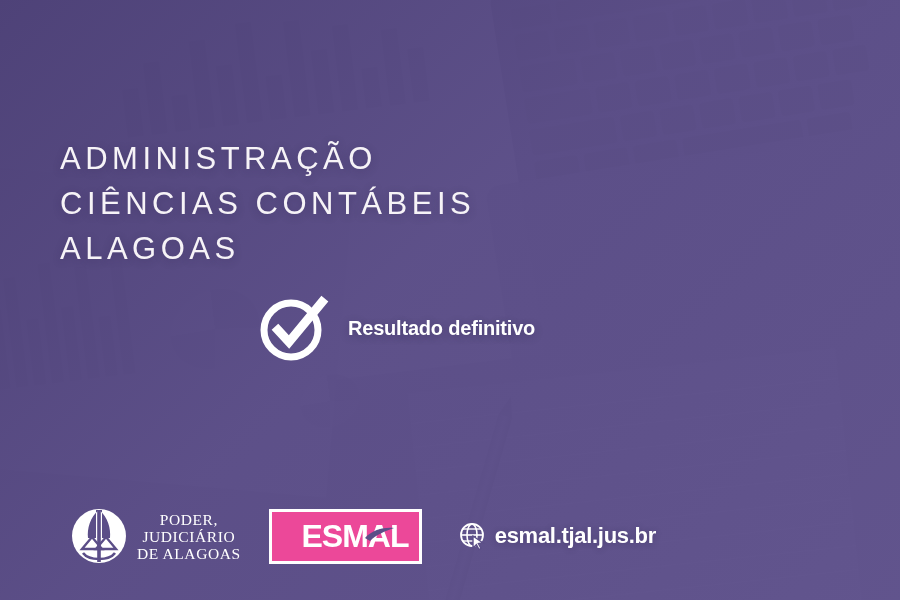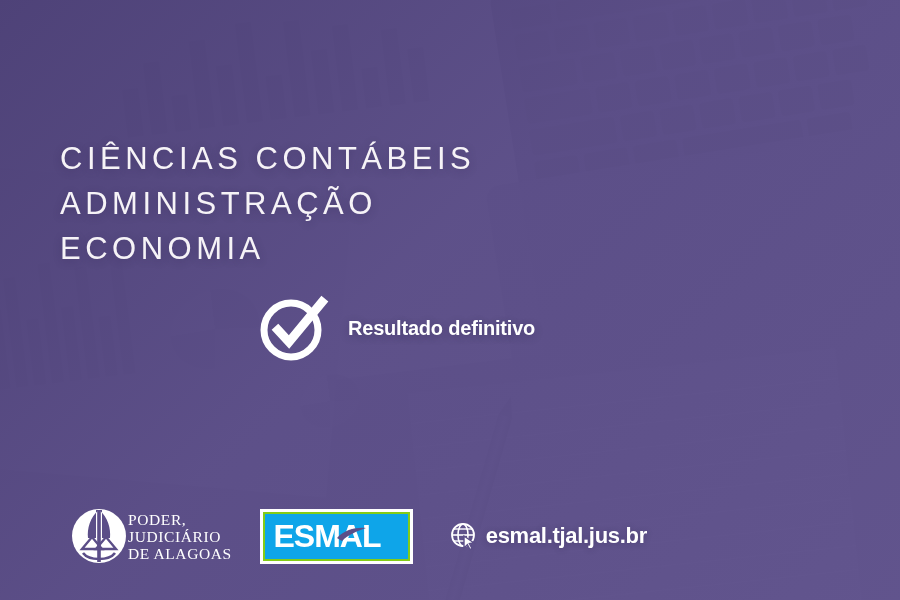--- a/index.html
+++ b/index.html
@@ -88,33 +88,33 @@
   .result-label{
     font-size:20px;font-weight:bold;color:#ffffff;letter-spacing:-.2px;
     text-shadow:0 2px 8px rgba(40,30,70,.3);
   }
 
   
   .footer{
     position:absolute;left:70px;top:505px;
     display:flex;align-items:center;
   }
-  .tjal-logo{display:flex;align-items:center;}
+  .tjal-logo{display:flex;align-items:center;gap:9px;text-align:center;}
   .seal{width:58px;height:62px;flex:none;}
   .tjal-words{
     font-family:"Liberation Serif", serif;color:#ffffff;
     font-size:15.5px;line-height:17px;letter-spacing:.6px;
   }
   .esmal-box{
     margin-left:28px;width:153px;height:55px;
     background:#ffffff;padding:3px;box-sizing:border-box;flex:none;
   }
   .esmal-inner{
-    width:100%;height:100%;border:2px solid #84cc16;background:#0ea5e9;
-    display:flex;align-items:center;justify-content:flex-start;box-sizing:border-box;
+    width:100%;height:100%;border:2px solid #ec4899;background:#ec4899;
+    display:flex;align-items:center;justify-content:flex-end;box-sizing:border-box;
   }
   .esmal-svg{width:124px;height:40px;display:block;}
 
   .contacts{display:flex;align-items:center;margin-left:36px;gap:28px;}
   .contact{display:flex;align-items:center;gap:7px;}
   .contact-text{
     color:#ffffff;font-size:22px;font-weight:bold;letter-spacing:-.3px;
     text-shadow:0 1px 6px rgba(40,30,70,.3);
   }
   .globe-icon{width:30px;height:30px;display:block;flex:none;}
@@ -216,23 +216,23 @@
     </div>
     <div class="pen"></div>
 
     <div class="overlay"></div>
   </div>
 
   <div class="content">
 
 
     <div class="subtitle">
+      <div>ADMINISTRAÇÃO</div>
       <div>CIÊNCIAS CONTÁBEIS</div>
-      <div>ADMINISTRAÇÃO</div>
-      <div>ECONOMIA</div>
+      <div>ALAGOAS</div>
     </div>
 
     <div class="result-row">
       <svg class="check-icon" viewBox="0 0 72 72">
         <circle cx="33" cy="38" r="27" fill="none" stroke="#ffffff" stroke-width="7"></circle>
         <path d="M20 38 L31 50 L64 10" fill="none" stroke="#ffffff" stroke-width="9" stroke-linecap="square" stroke-linejoin="miter"></path>
       </svg>
       <div class="result-label">Resultado definitivo</div>
     </div>
 

